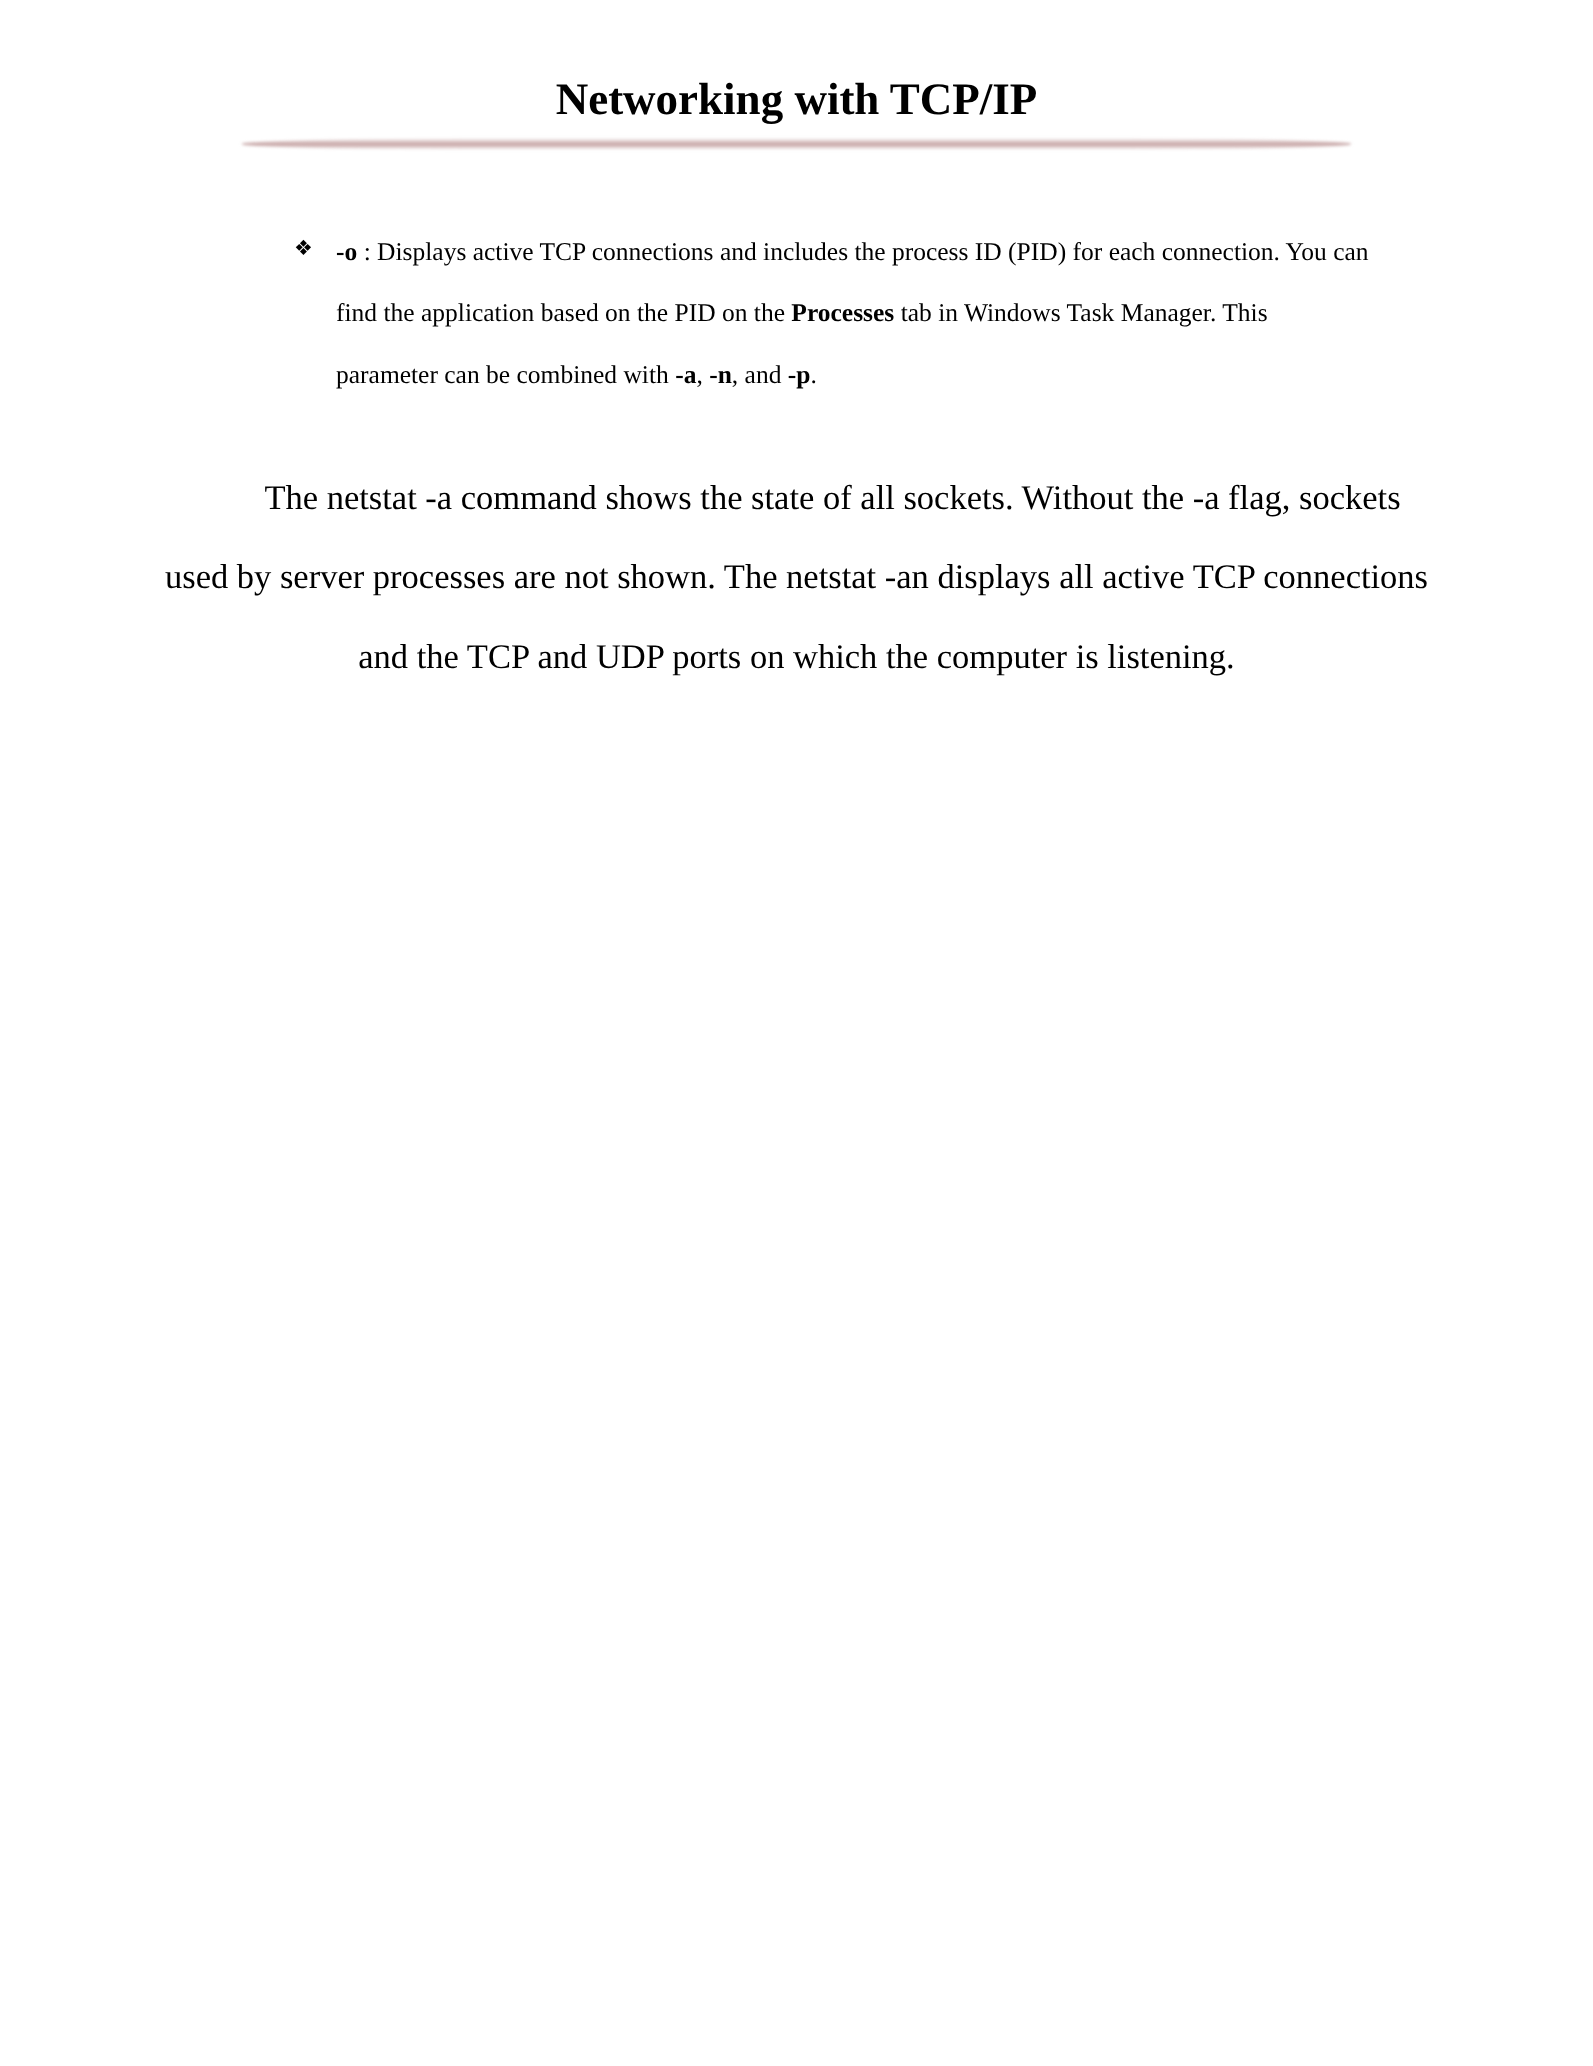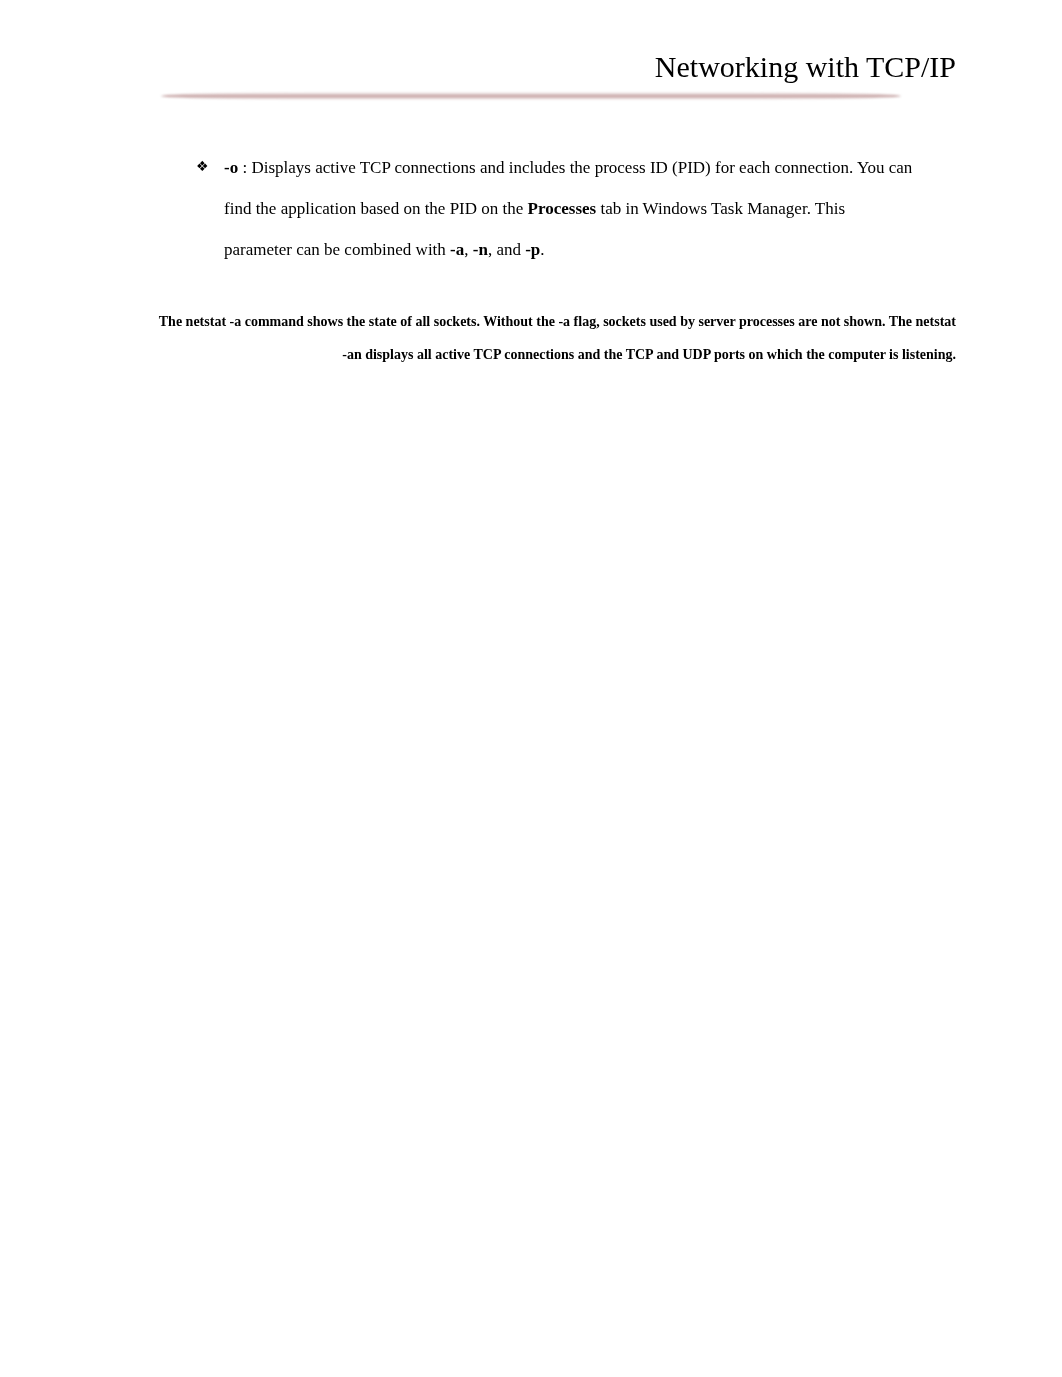--- a/index.html
+++ b/index.html
@@ -14,23 +14,23 @@
     font-family: "Times New Roman", Times, serif;
     color: #000000;
     position: relative;
     padding: 50px 0;
   }
   .content-wrapper {
     width: 850px;
     margin: 0 auto;
   }
   .page-title {
-    text-align: right;
+    text-align: center;
     font-size: 30px;
-    font-weight: normal;
+    font-weight: bold;
     color: #000000;
     margin-bottom: 8px;
   }
   .title-underline {
     width: 740px;
     height: 8px;
     margin: 0 auto 48px auto;
     background: linear-gradient(to bottom,
       rgba(180, 130, 130, 0.0) 0%,
       rgba(170, 120, 120, 0.6) 45%,
@@ -63,24 +63,23 @@
   .flag-label {
     font-weight: bold;
   }
   .strong {
     font-weight: bold;
     font-family: Liberation Serif, serif;
   }
   .paragraph-block {
     margin-left: 0;
     margin-right: 0;
-    font-size: 14px;
+    font-size: 23px;
     line-height: 2.3;
-    text-align: right;
-    font-weight: bold;
+    text-align: center;
   }
   .paragraph-block .indent {
     display: inline-block;
     width: 48px;
   }
 </style>
 </head>
 <body>
 
 <div class="content-wrapper">

